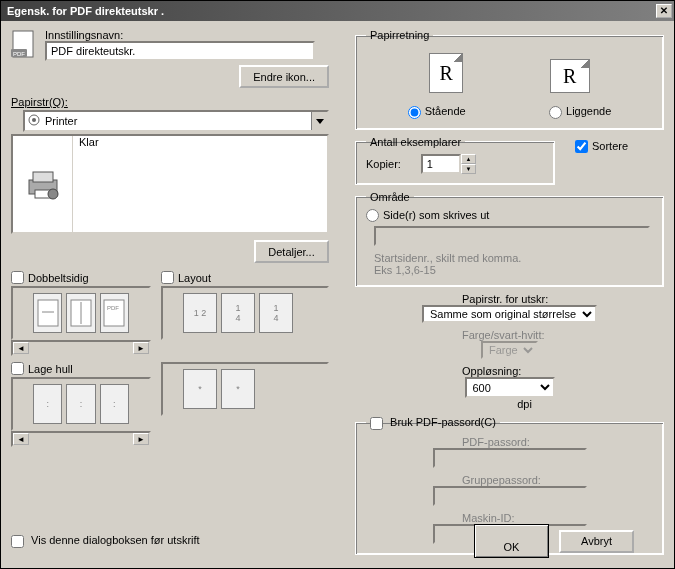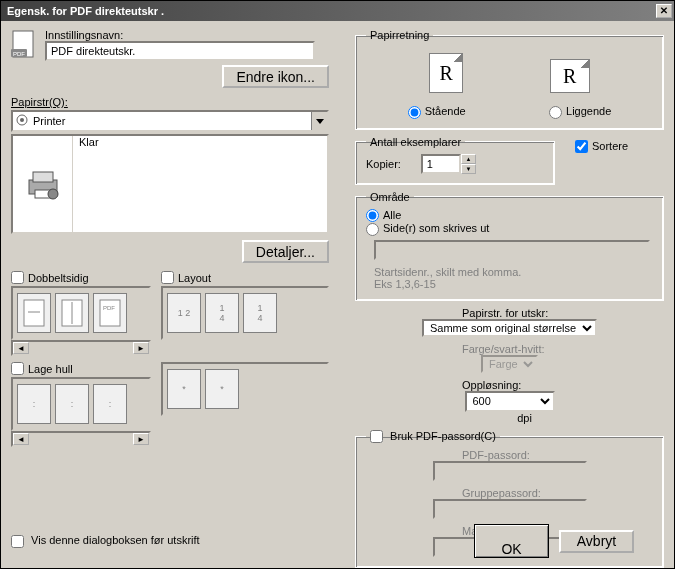--- a/index.html
+++ b/index.html
@@ -66,21 +66,21 @@
     font-family: inherit;
     font-size: 11px;
   }
   .input-text[readonly], .input-text.disabled { background: #d4d0c8; color: #808080;}
   .btn {
     background: #d4d0c8;
     border: 2px outset #fff;
     height: 23px;
     padding: 0 12px;
     font-family: inherit;
-    font-size: 14px;
+    font-size: 11px;
     cursor: pointer;
     min-width: 75px;
   }
   .btn.default { border: 1px solid #000; box-shadow: inset 1px 1px 0 #fff, inset -1px -1px 0 #808080; padding: 16px 12px;}
   .checkbox, .radio { margin: 0 4px 0 0; vertical-align: middle;}
   .dropdown {
     background: #fff;
     border: 2px inset #d4d0c8;
     height: 21px;
     font-family: inherit;
@@ -108,21 +108,21 @@
   .orient-img {
     width:34px;height:40px;background:#fff;border:1px solid #808080;position:relative;
     display:flex;align-items:center;justify-content:center;font-family:serif;font-size:20px;
   }
   .orient-img.landscape{width:40px;height:34px;}
   .orient-img::after{content:"";position:absolute;top:0;right:0;width:8px;height:8px;background:linear-gradient(135deg,#fff 50%,#808080 50%);}
   .spin-group{display:flex;}
   .spin-btns{display:flex;flex-direction:column;}
   .spin-btns button{width:15px;height:10px;padding:0;border:1px outset #fff;background:#d4d0c8;font-size:6px;line-height:6px;cursor:pointer;}
   .option-strip {
-    background:#d4d0c8;border:2px inset #d4d0c8;height:54px;display:flex;align-items:center;gap:4px;padding:4px;
+    background:#d4d0c8;border:2px inset #d4d0c8;height:54px;display:flex;align-items:center;gap:4px;padding:20px;
     position:relative;
   }
   .option-icon{
     width:34px;height:40px;border:1px solid #808080;background:#f0f0f0;display:flex;align-items:center;justify-content:center;
     color:#808080;font-size:9px;
   }
   .hscroll{display:flex;height:16px;border:2px inset #d4d0c8;}
   .hscroll .arrow{width:16px;background:#d4d0c8;border:1px outset #fff;font-size:8px;text-align:center;line-height:12px;cursor:pointer;}
   .hscroll .track{flex:1;background:#d4d0c8;}
   .small-label{display:flex;align-items:center;margin-bottom:2px;}
@@ -157,21 +157,21 @@
         <div style="flex:1;">
           <div class="label">Innstillingsnavn:</div>
           <input class="input-text" style="width: 270px;" value="PDF direkteutskr.">
         </div>
       </div>
       <div style="text-align:right;margin:4px 0 8px 0;">
         <button class="btn">Endre ikon...</button>
       </div>
 
       <div class="label" style="text-decoration:underline;">Papirstr(Q):</div>
-      <div class="printer-select" style="margin:2px 0 2px 0;">
+      <div class="printer-select" style="margin:2px 0 2px 12px;">
         <span style="width:18px;text-align:center;">
           <svg width="12" height="12" viewBox="0 0 12 12">
               <circle cx="6" cy="6" r="5" fill="none" stroke="#666"></circle>
               <circle cx="6" cy="6" r="2" fill="#666"></circle>
             </svg>
         </span>
         <span style="flex:1;padding-left:2px;">Printer</span>
         <div class="dd-btn">
             <div class="arrow-down"></div>
           </div>
@@ -299,21 +299,20 @@
           </div>
         </div>
       </fieldset>
       <div style="float:left;margin:4px 0 0 20px;">
         <label><input type="checkbox" class="checkbox" checked="" style=""><span>Sortere</span></label>
       </div>
       <div style="clear:both;"></div>
 
       <fieldset>
         <legend>Område</legend>
-        <div><label><input type="radio" name="rng" class="radio" checked="" style=""><span>Alle</span></label></div>
         <div><label><input type="radio" name="rng" class="radio" style=""><span>Side(r) som skrives ut</span></label></div>
         <input class="input-text disabled" readonly="" style="width: 96%; margin: 4px 0px 6px 8px;">
         <div class="disabled-text" style="margin-left:8px;">Startsidenr., skilt med komma.</div>
         <div class="disabled-text" style="margin-left:8px;">Eks 1,3,6-15</div>
       </fieldset>
 
       <div class="form-row">
         <span class="flabel">Papirstr. for utskr:</span>
         <select class="dropdown" style="flex:1;">
           <option>Samme som original størrelse</option>

